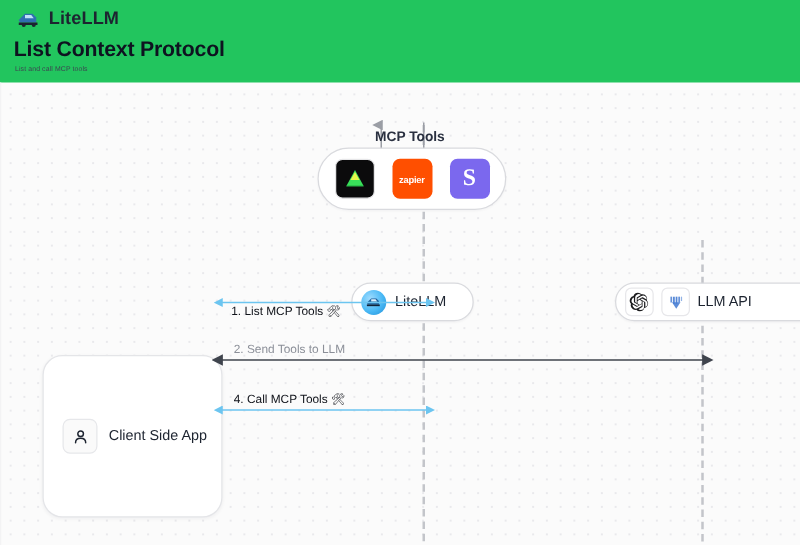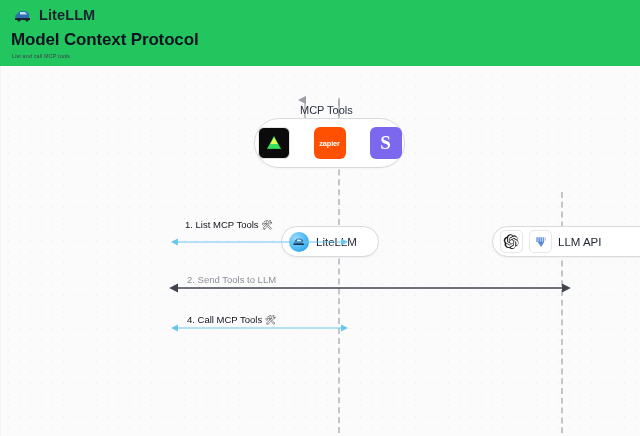--- a/index.html
+++ b/index.html
@@ -48,25 +48,25 @@
   .node {
     position: absolute; box-sizing: border-box;
     background: #ffffff; border: 1px solid #d9dade;
     display: flex; align-items: center;
   }
   .node-label { font-size: 11.5px; color: #1d2430; white-space: nowrap; }
 
   
   .mcp-title {
     position: absolute; left: 300px; top: 38px;
-    font-size: 11px; color: #2a3040; font-weight: 400;
+    font-size: 11px; color: #2a3040; font-weight: 700;
   }
   .mcp-box {
     left: 254px; top: 52px; width: 151px; height: 50px;
-    border-radius: 25px; justify-content: center; gap: 24px;
+    border-radius: 25px; justify-content: center; gap: 14px;
     box-shadow: 0 1px 2px rgba(16,20,40,.04);
   }
   .tool-tile {
     width: 32px; height: 32px; border-radius: 6px;
     display: flex; align-items: center; justify-content: center;
     box-sizing: border-box; overflow: hidden;
   }
   .tile-dark { background: #0b0b0c; border: 1px solid #e6e6e8; }
   .tile-zapier { background: #ff4f00; color: #fff; font-size: 7.5px; font-weight: 700; letter-spacing: -.2px; }
   .tile-slack { background: #7b68ee; color: #fff; font-size: 19px; font-weight: 700; font-family: "Liberation Serif", serif; }
@@ -140,21 +140,21 @@
         <path d="M2 9 L7 4 L13 4 L16 7 L16 11 L3 11 Z" fill="#2f6fb0"></path>
         <path d="M2 11 L17 11 L17 13 L2 13 Z" fill="#1d2430"></path>
         <path d="M7 5 L12 5 L14 7.5 L7 7.5 Z" fill="#bfe2f7"></path>
         <circle cx="6" cy="13" r="1.6" fill="#1d2430"></circle>
         <circle cx="14" cy="13" r="1.6" fill="#1d2430"></circle>
       </svg>
     </span>
     <span class="brand-name">LiteLLM</span>
   </div>
 
-  <div class="page-title">Model Context Protocol</div>
+  <div class="page-title">List Context Protocol</div>
   <div class="page-sub">List and call MCP tools</div>
 
   <div class="canvas">
     <div class="canvas-edge-l"></div>
 
     <div class="lifeline" style="left:338px; top:34px; height:343px;"></div>
     <div class="lifeline" style="left:561px; top:126px; height:251px;"></div>
 
     <svg style="position:absolute; left:296px; top:30px;" width="60" height="70" viewBox="0 0 60 70">
       <defs>
@@ -207,22 +207,33 @@
             <path d="M11.2 4 L13.6 4 L13.6 14 L11.2 14 Z" opacity=".95"></path>
             <path d="M14.8 4 L17.2 4 L17.2 12 L14.8 12 Z" opacity=".85"></path>
             <path d="M18.4 4 L20 4 L20 10 L18.4 10 Z" opacity=".6"></path>
             <path d="M6.2 11.5 L17.8 11.5 L12 20.5 Z" opacity=".9"></path>
           </g>
         </svg>
       </span>
       <span class="node-label">LLM API</span>
     </div>
 
-
-    <div class="msg-label blue" style="left:185px; top:153px;">
+    <div class="client-box node" style="display:block;">
+      <div class="client-inner">
+        <span class="client-tile">
+          <svg width="15" height="15" viewBox="0 0 24 24" fill="none" stroke="#1d2430" stroke-width="1.9" stroke-linecap="round" stroke-linejoin="round">
+            <circle cx="12" cy="8" r="3.6"></circle>
+            <path d="M5.5 19.5c0-3.6 2.9-5.6 6.5-5.6s6.5 2 6.5 5.6"></path>
+          </svg>
+        </span>
+        <span class="client-label">Client Side App</span>
+      </div>
+    </div>
+
+    <div class="msg-label blue" style="left:185px; top:178px;">
       <span>1. List MCP Tools</span>
       <span class="emoji">🛠</span>
     </div>
     <svg style="position:absolute; left:172px; top:170px;" width="175" height="12" viewBox="0 0 175 12">
       <defs>
         <marker id="bl1" markerWidth="6" markerHeight="6" refX="5" refY="3" orient="auto">
           <path d="M6 0 L0 3 L6 6 Z" fill="#6cc5f0"></path>
         </marker>
         <marker id="br1" markerWidth="6" markerHeight="6" refX="1" refY="3" orient="auto">
           <path d="M0 0 L6 3 L0 6 Z" fill="#6cc5f0"></path>

